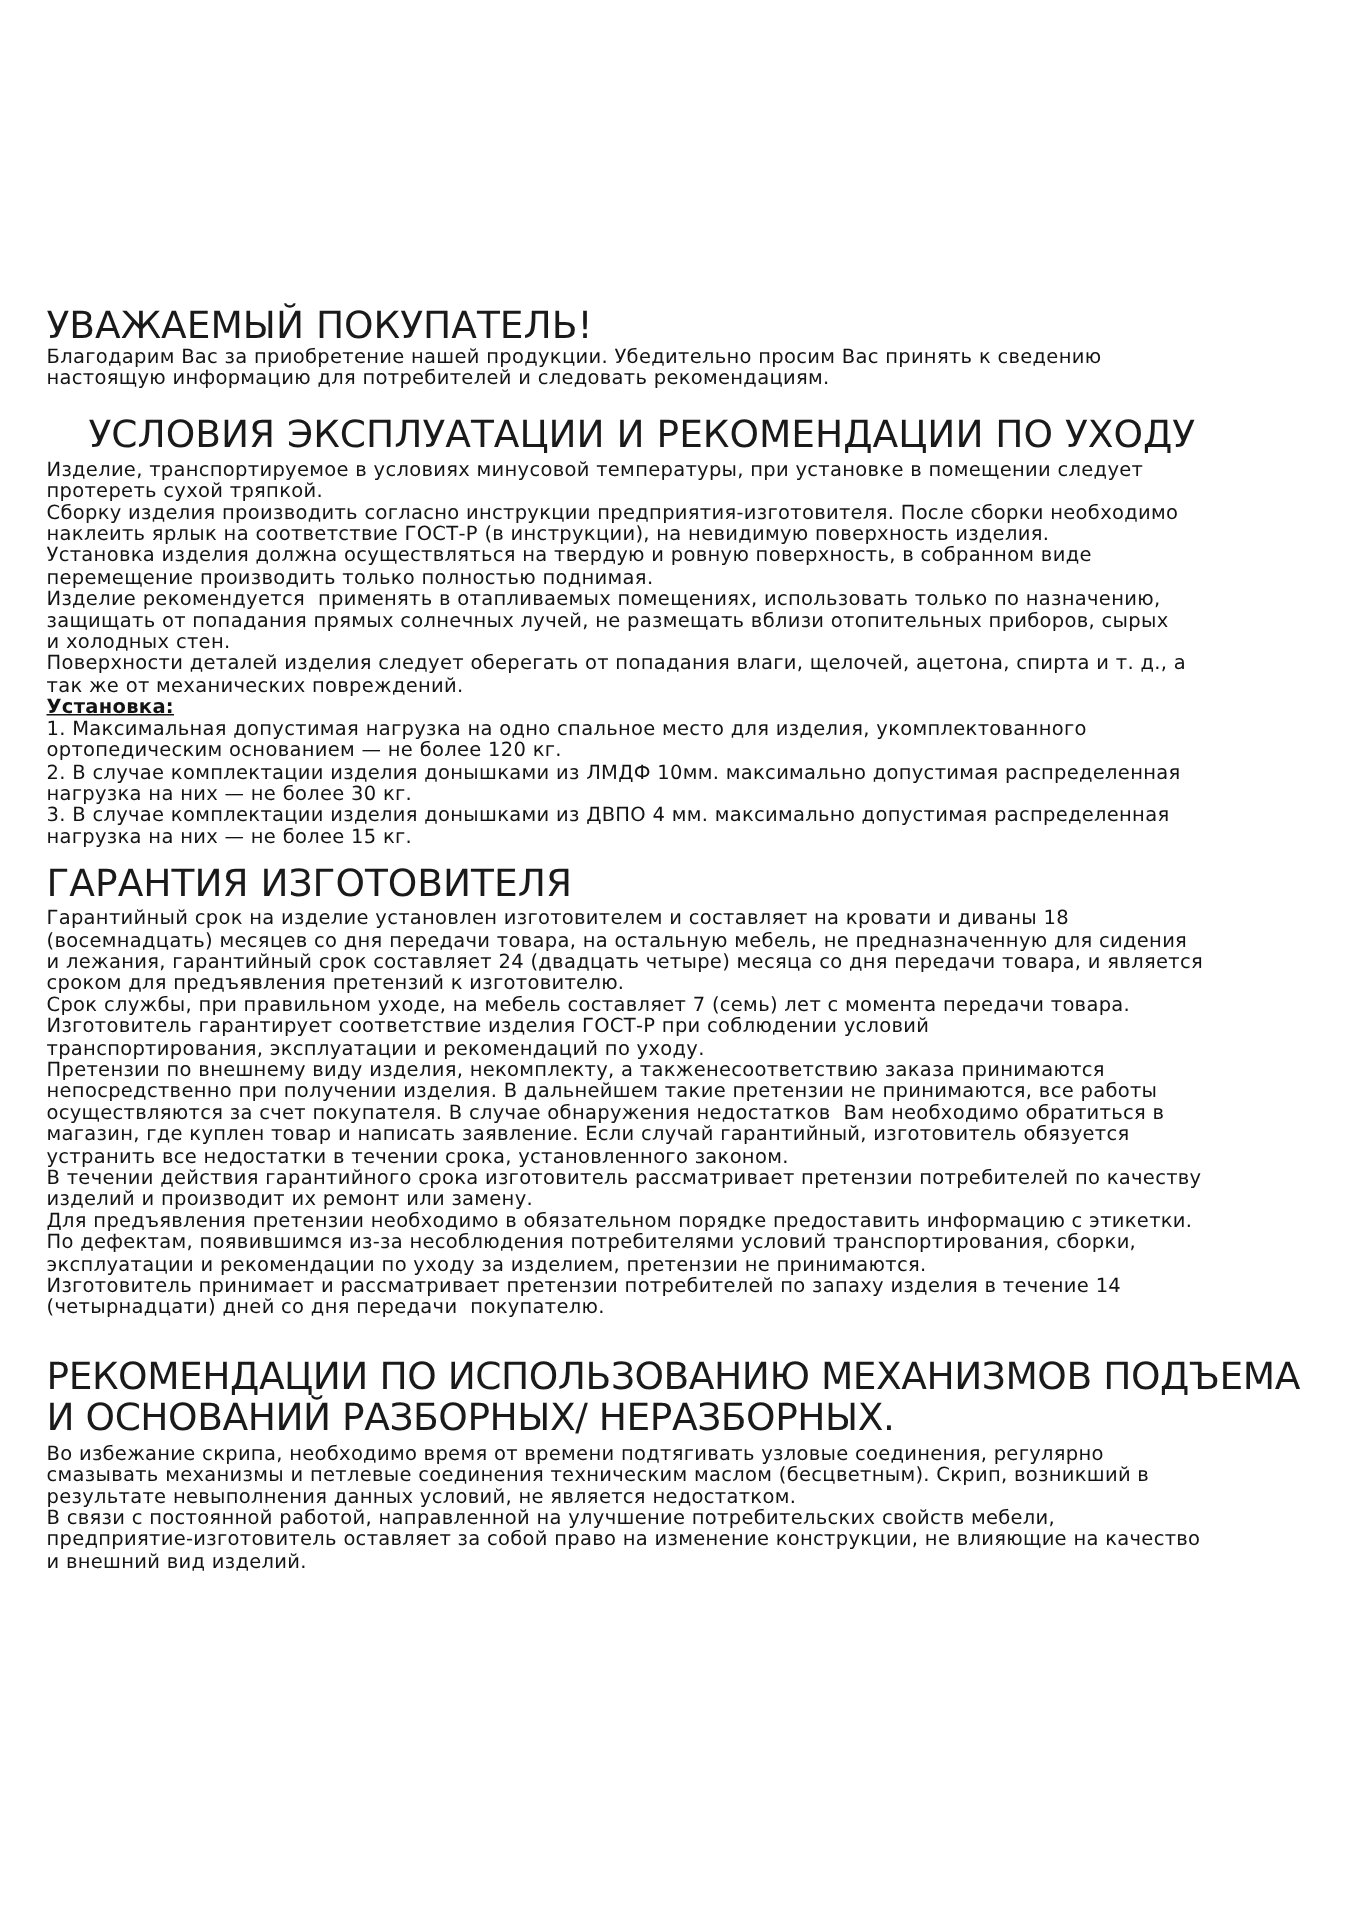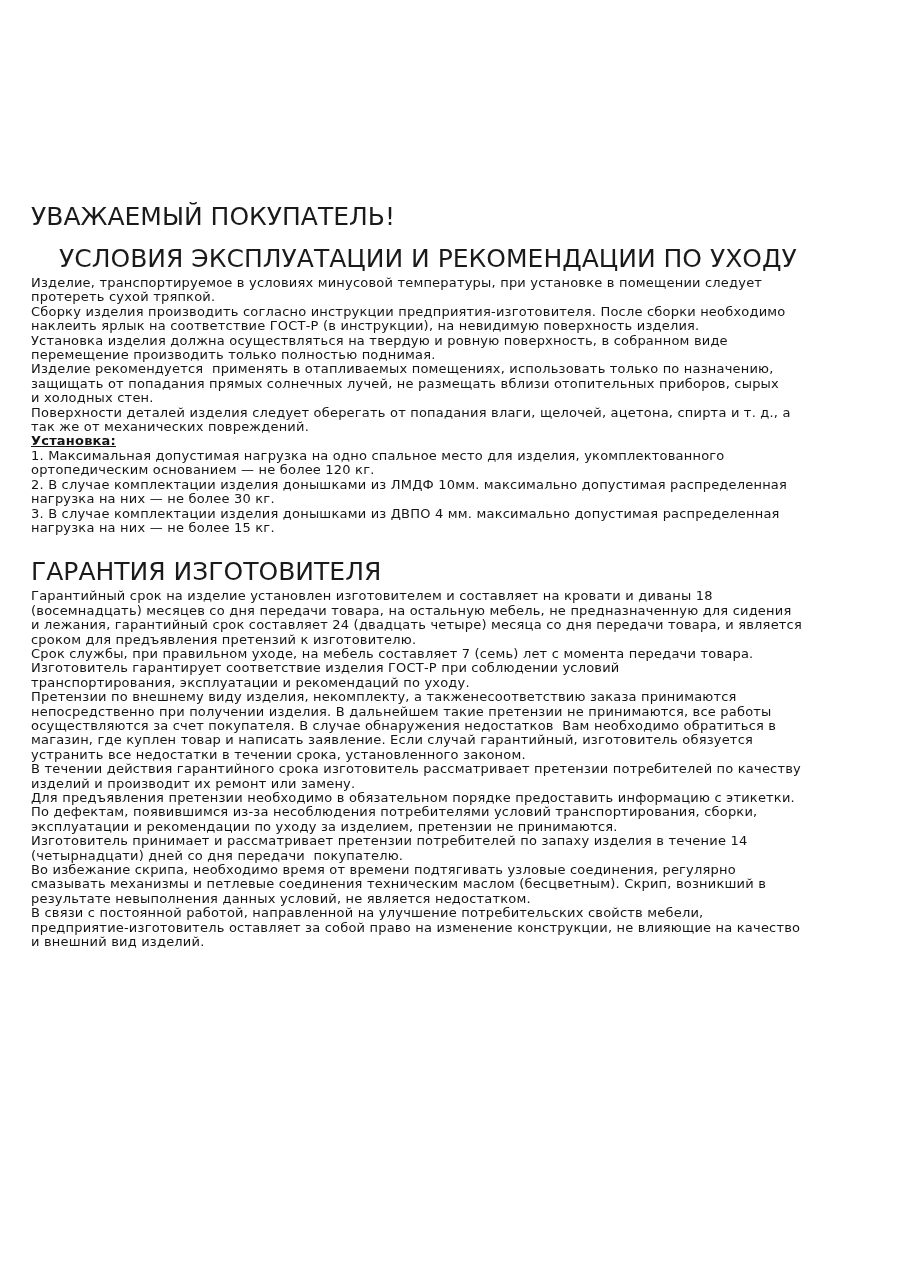--- a/index.html
+++ b/index.html
@@ -22,41 +22,43 @@
     font-size: 25px;
     font-weight: normal;
     line-height: 27px;
     letter-spacing: 0;
     margin: 0 0 4px 0;
     color: #1a1a1a;
     white-space: pre-wrap;
   }
   .h-dear      { margin-bottom: 2px; }
   .h-usage     { margin-top: 15px; margin-left: 28px; }
-  .h-warranty  { margin-top: 23px; }
+  .h-warranty  { margin-top: 9px; }
   .h-mech      { margin-top: 24px; letter-spacing: -0.3px; line-height: 27.5px; }
   .body {
     font-size: 13px;
     line-height: 14.4px;
     letter-spacing: 0.2px;
     margin: 0;
     white-space: pre-wrap;
     color: #141414;
   }
   .attention {
     font-weight: bold;
     text-decoration: underline;
   }
 </style>
 </head>
 <body>
 
 <div class="page">
 
   <h1 class="heading h-dear">УВАЖАЕМЫЙ ПОКУПАТЕЛЬ!</h1>
+  <p class="body">Благодарим Вас за приобретение нашей продукции. Убедительно просим Вас принять к сведению
+настоящую информацию для потребителей и следовать рекомендациям.</p>
 
   <h1 class="heading h-usage">УСЛОВИЯ ЭКСПЛУАТАЦИИ И РЕКОМЕНДАЦИИ ПО УХОДУ</h1>
   <p class="body">Изделие, транспортируемое в условиях минусовой температуры, при установке в помещении следует
 протереть сухой тряпкой.
 Сборку изделия производить согласно инструкции предприятия-изготовителя. После сборки необходимо
 наклеить ярлык на соответствие ГОСТ-Р (в инструкции), на невидимую поверхность изделия.
 Установка изделия должна осуществляться на твердую и ровную поверхность, в собранном виде
 перемещение производить только полностью поднимая.
 Изделие рекомендуется  применять в отапливаемых помещениях, использовать только по назначению,
 защищать от попадания прямых солнечных лучей, не размещать вблизи отопительных приборов, сырых
@@ -85,20 +87,22 @@
 магазин, где куплен товар и написать заявление. Если случай гарантийный, изготовитель обязуется
 устранить все недостатки в течении срока, установленного законом.
 В течении действия гарантийного срока изготовитель рассматривает претензии потребителей по качеству
 изделий и производит их ремонт или замену.
 Для предъявления претензии необходимо в обязательном порядке предоставить информацию с этикетки.
 По дефектам, появившимся из-за несоблюдения потребителями условий транспортирования, сборки,
 эксплуатации и рекомендации по уходу за изделием, претензии не принимаются.
 Изготовитель принимает и рассматривает претензии потребителей по запаху изделия в течение 14
 (четырнадцати) дней со дня передачи  покупателю.</p>
 
+  <h1 class="heading h-mech">РЕКОМЕНДАЦИИ ПО ИСПОЛЬЗОВАНИЮ МЕХАНИЗМОВ ПОДЪЕМА
+И ОСНОВАНИЙ РАЗБОРНЫХ/ НЕРАЗБОРНЫХ.</h1>
   <p class="body">Во избежание скрипа, необходимо время от времени подтягивать узловые соединения, регулярно
 смазывать механизмы и петлевые соединения техническим маслом (бесцветным). Скрип, возникший в
 результате невыполнения данных условий, не является недостатком.
 В связи с постоянной работой, направленной на улучшение потребительских свойств мебели,
 предприятие-изготовитель оставляет за собой право на изменение конструкции, не влияющие на качество
 и внешний вид изделий.</p>
 
 </div>
 
 </body></html>

